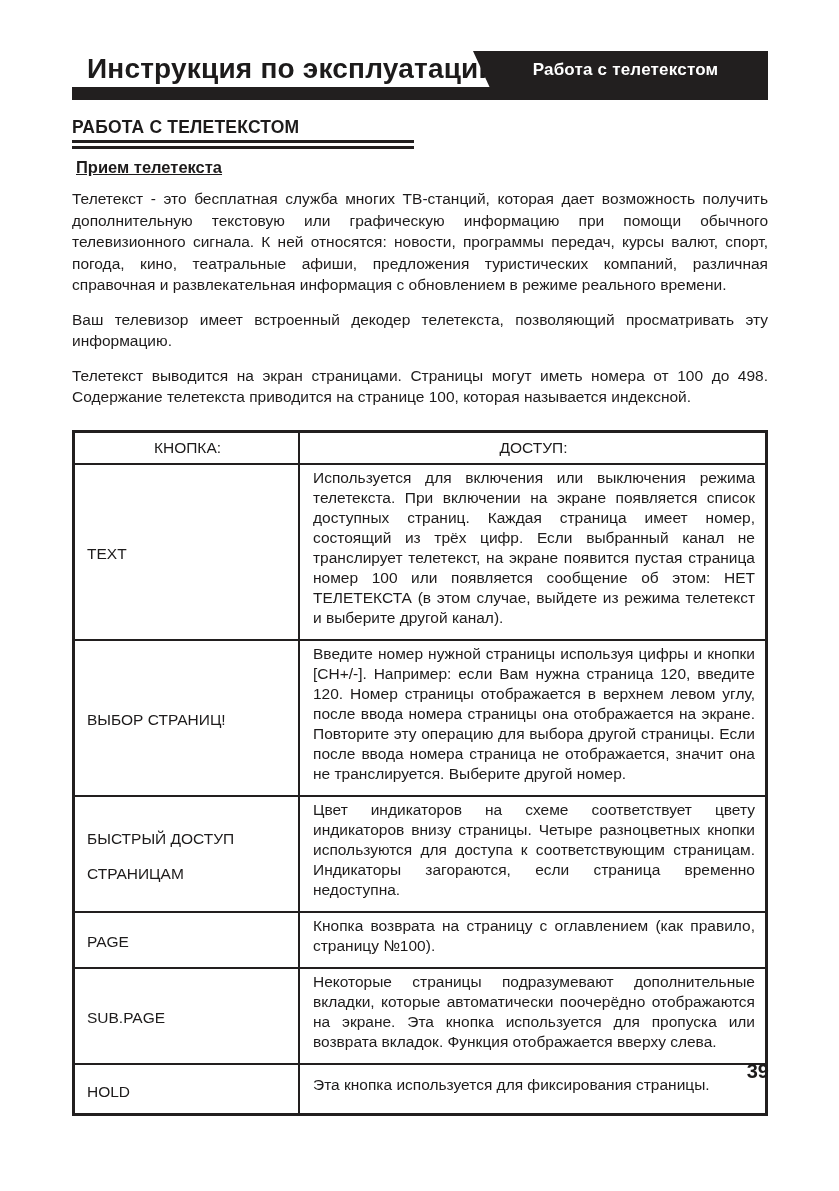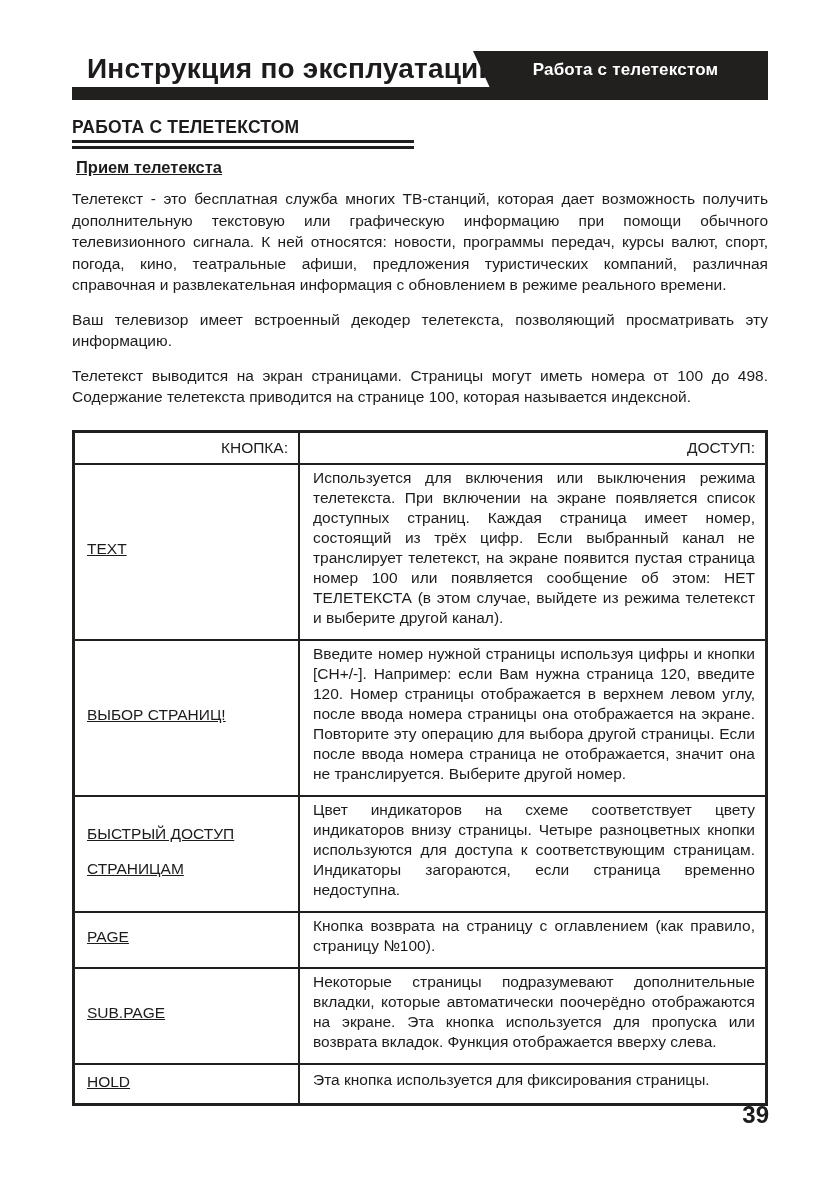--- a/index.html
+++ b/index.html
@@ -50,39 +50,38 @@
   }
   
   table.fn{
     margin-top:22px;width:696px;
     border-collapse:collapse;
     font-size:15.5px;
   }
   table.fn,table.fn th,table.fn td{border:2px solid #221f1f;}
   table.fn{border-width:3px;}
   th.col-h{
-    font-weight:normal;text-align:right;
+    font-weight:normal;text-align:center;
     padding:4px 10px 4px 12px;height:22px;vertical-align:middle;
     font-size:15.5px;
   }
   td.btn-cell{
     width:201px;vertical-align:middle;
-    padding:0 10px 4px 12px;
+    padding:10px 10px 4px 12px;
     line-height:2.2;
-    text-decoration:underline;
   }
   td.fn-cell{
     vertical-align:middle;
     padding:3px 10px 11px 13px;
     line-height:20px;text-align:justify;
   }
   
   .pageno{
-    position:absolute;right:70px;top:1101px;
-    font-size:24px;font-weight:bold;
+    position:absolute;right:70px;top:1060px;
+    font-size:20px;font-weight:bold;
   }
 </style>
 </head>
 <body>
 
 <div class="page">
   <div class="content">
 
     <div class="hdr">
       <div class="hdr-title">Инструкция по эксплуатации</div>

